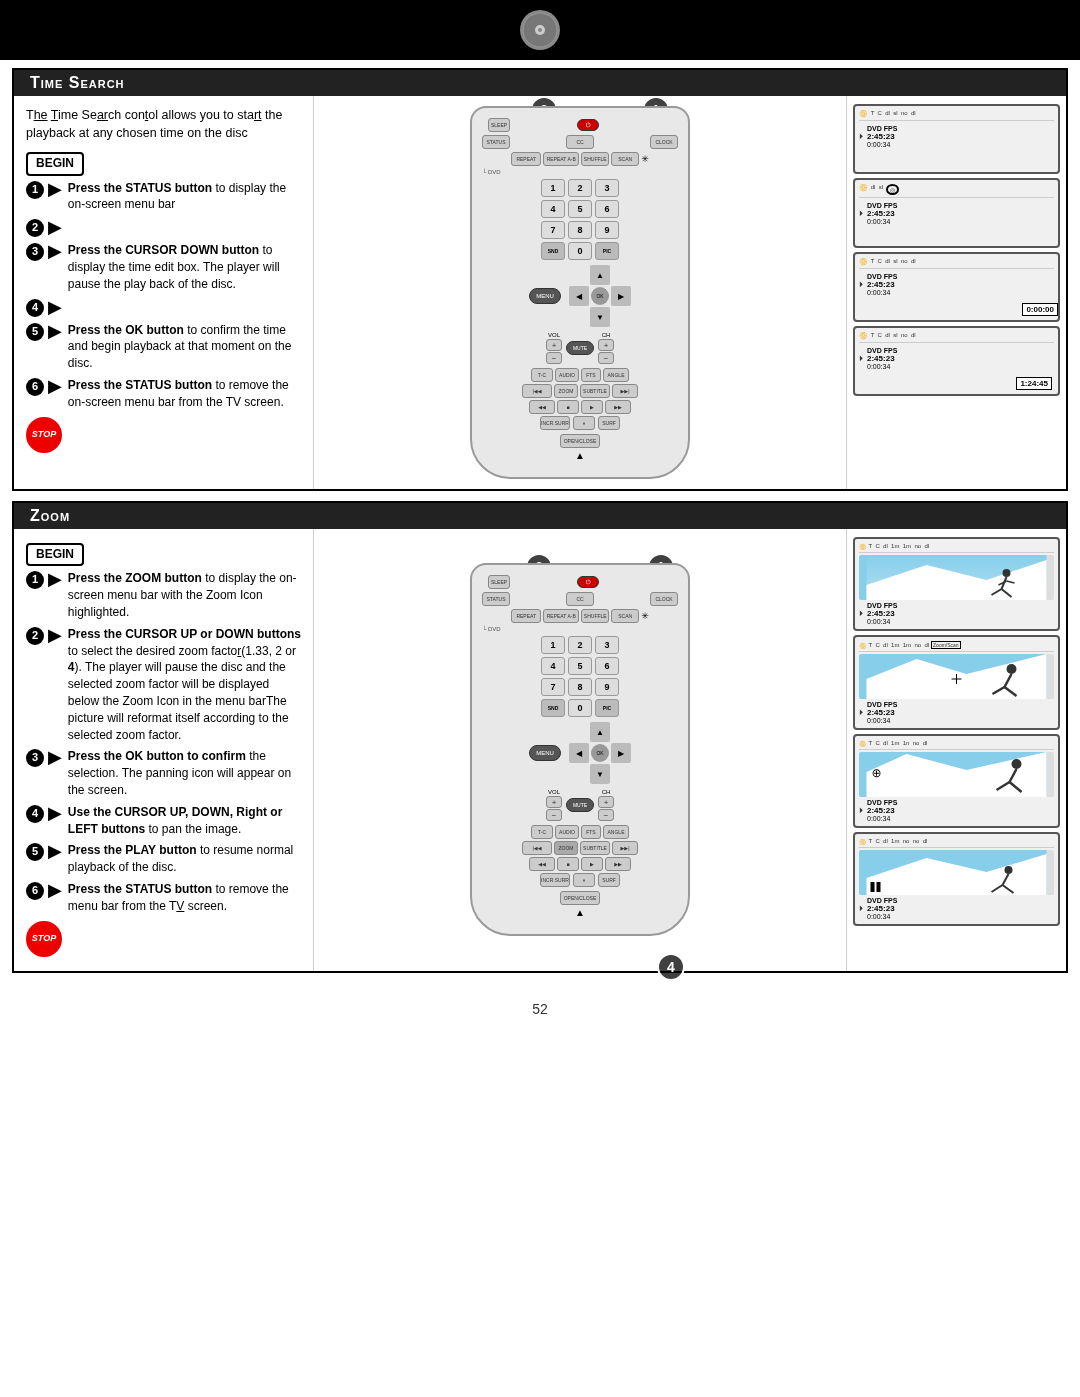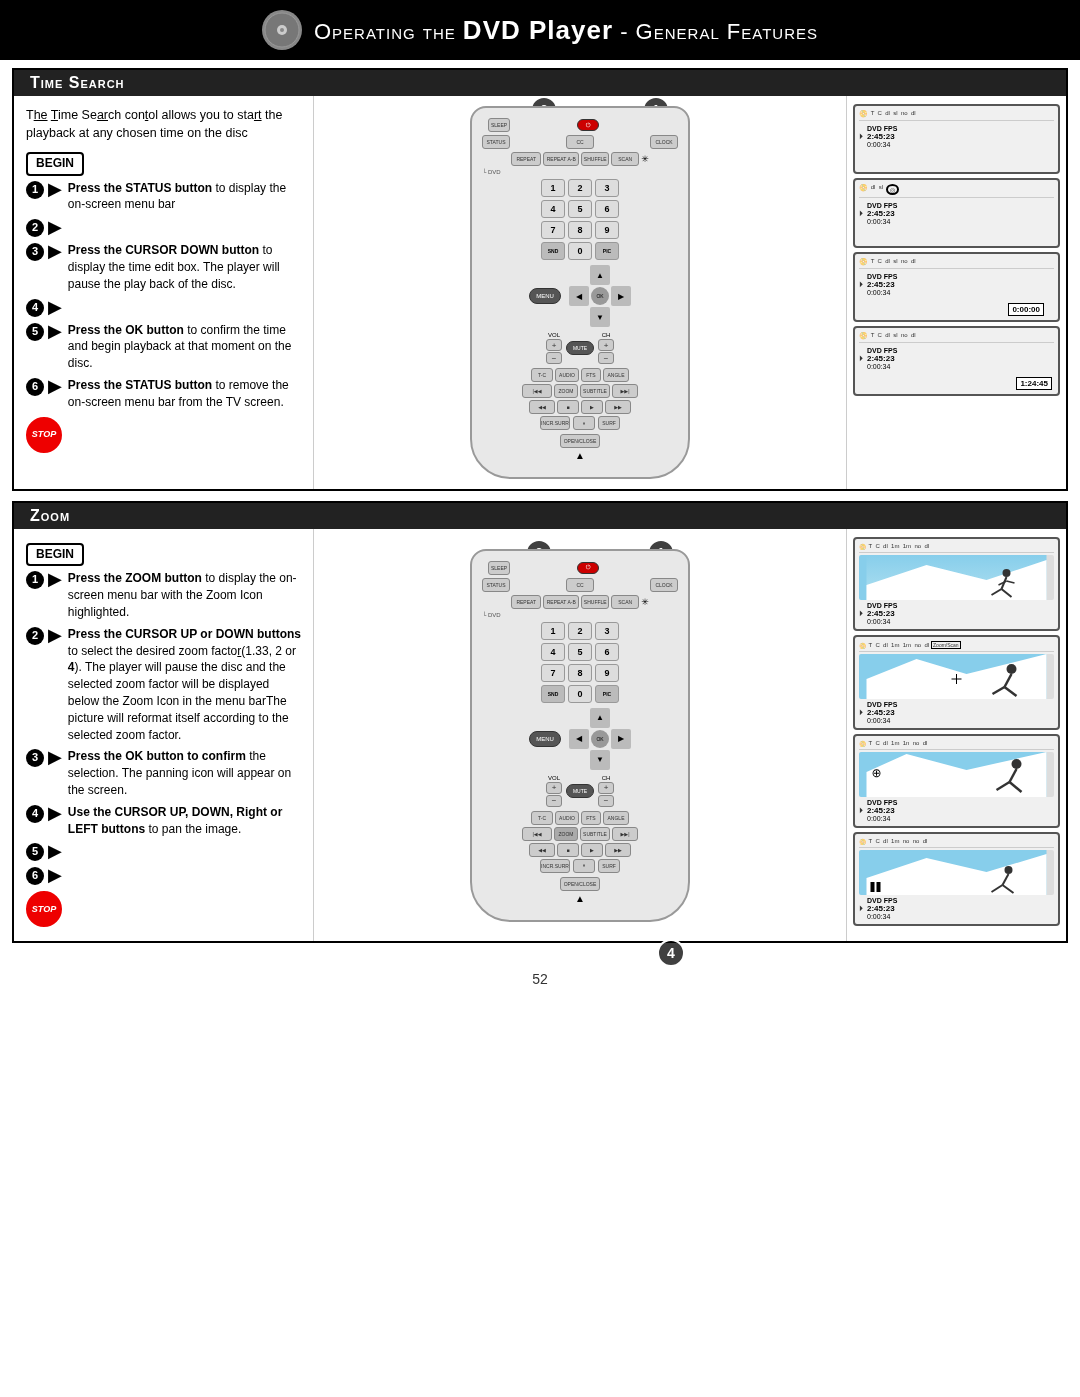--- a/index.html
+++ b/index.html
@@ -294,23 +294,20 @@
 </head>
 <body>
 
 <div class="page-header">
   <div class="dvd-icon">
     <svg width="36" height="36" viewBox="0 0 36 36">
       <circle cx="18" cy="18" r="17" fill="#777" stroke="#999" stroke-width="1"></circle>
       <circle cx="18" cy="18" r="5" fill="#ccc"></circle>
       <circle cx="18" cy="18" r="2" fill="#888"></circle>
     </svg>
-  </div>
-  <div class="header-text">
-    <span class="normal">Operating the </span><span class="bold">DVD Player</span><span class="normal"> - General Features</span>
   </div>
 </div>
 
 <div class="main-content">
 
   <div class="section-box">
     <div class="section-title">Time Search</div>
     <div class="section-inner">
 
       <div class="text-panel">
@@ -508,21 +505,21 @@
             </div>
           </div>
           <div class="tv-mini-info">
             <span class="play-icon">⏵</span>
             <div>
               <div style="font-size:7px; font-weight:bold;">DVD FPS</div>
               <div style="font-size:8px; font-weight:bold;">2:45:23</div>
               <div style="font-size:7px;">0:00:34</div>
             </div>
           </div>
-          <div style="position:absolute; right:14px; bottom:4px; border:1px solid #000; background:#fff; padding:1px 3px; font-size:8px; font-weight:bold;">0:00:00</div>
+          <div style="position:absolute; right:0; bottom:4px; border:1px solid #000; background:#fff; padding:1px 3px; font-size:8px; font-weight:bold;">0:00:00</div>
         </div>
 
         <div class="tv-screen">
           <div class="screen-top">
             <div style="display:flex; gap:3px; font-size:7px;">
               <span>📀</span>
                 <span style="font-size:6px;">T &nbsp;C &nbsp;dl &nbsp;sl &nbsp;no &nbsp;dl</span>
             </div>
           </div>
           <div class="tv-mini-info">
@@ -567,25 +564,27 @@
 
         <div class="step">
           <div class="step-num">4</div>
           <span class="step-arrow">▶</span>
           <div class="step-text"><strong>Use the CURSOR UP, DOWN, Right or LEFT buttons</strong> to pan the image.</div>
         </div>
 
         <div class="step">
           <div class="step-num">5</div>
           <span class="step-arrow">▶</span>
+          <div class="step-text"><strong>Press the PLAY button</strong> to resume normal playback of the disc.</div>
         </div>
 
         <div class="step">
           <div class="step-num">6</div>
           <span class="step-arrow">▶</span>
+          <div class="step-text"><strong>Press the STATUS button</strong> to remove the menu bar from the T<span style="text-decoration:underline">V</span> screen.</div>
         </div>
 
         <div class="stop-badge" style="background:#e00; color:#fff; border-color:#e00; border-radius:50%; width:36px; height:36px; display:flex; align-items:center; justify-content:center; margin-top:6px;">
           <span style="font-size:9px; font-weight:bold;">STOP</span>
         </div>
       </div>
 
       <div class="remote-panel">
         <div class="remote-container">
           <div class="hand-overlay" style="top:-10px; left:55px;">6</div>

